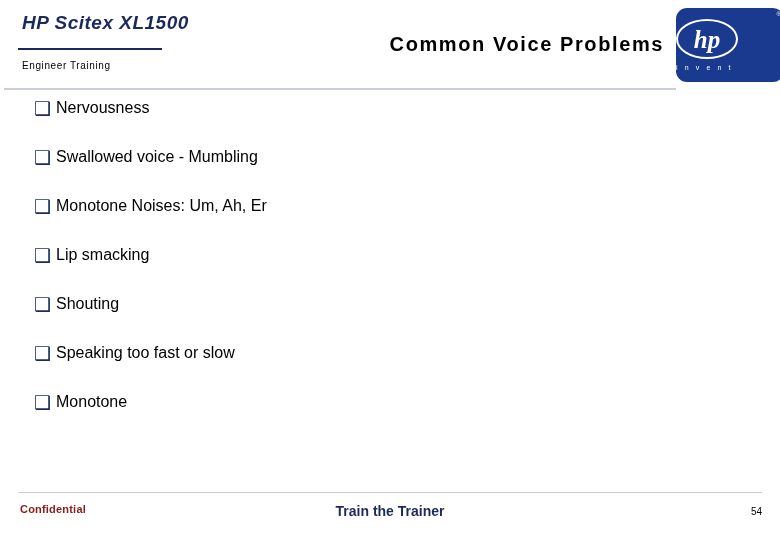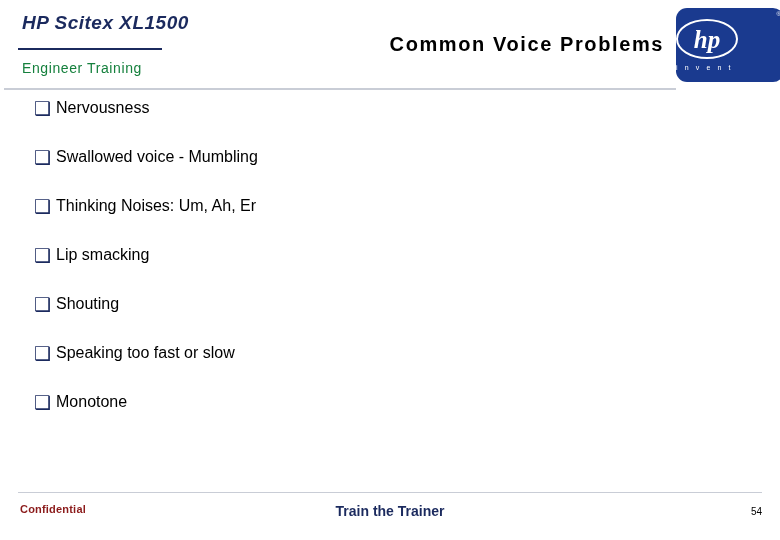--- a/index.html
+++ b/index.html
@@ -46,22 +46,22 @@
     left: 14px;
     top: 48px;
     width: 144px;
     height: 2px;
     background: #1b2a5e;
   }
   .brand-sub {
     position: absolute;
     left: 18px;
     top: 60px;
-    font-size: 14px;
-    color: #15803d;
+    font-size: 10px;
+    color: #000000;
     letter-spacing: 0.6px;
     white-space: nowrap;
   }
 
   .slide-title {
     position: absolute;
     left: 180px;
     top: 33px;
     width: 480px;
     text-align: right;
@@ -225,21 +225,21 @@
     <span class="bullet-text">Nervousness</span>
   </div>
 
   <div class="bullet">
     <span class="bullet-marker">❑</span>
     <span class="bullet-text">Swallowed voice - Mumbling</span>
   </div>
 
   <div class="bullet">
     <span class="bullet-marker">❑</span>
-    <span class="bullet-text">Thinking Noises: Um, Ah, Er</span>
+    <span class="bullet-text">Monotone Noises: Um, Ah, Er</span>
   </div>
 
   <div class="bullet">
     <span class="bullet-marker">❑</span>
     <span class="bullet-text">Lip smacking</span>
   </div>
 
   <div class="bullet">
     <span class="bullet-marker">❑</span>
     <span class="bullet-text">Shouting</span>

